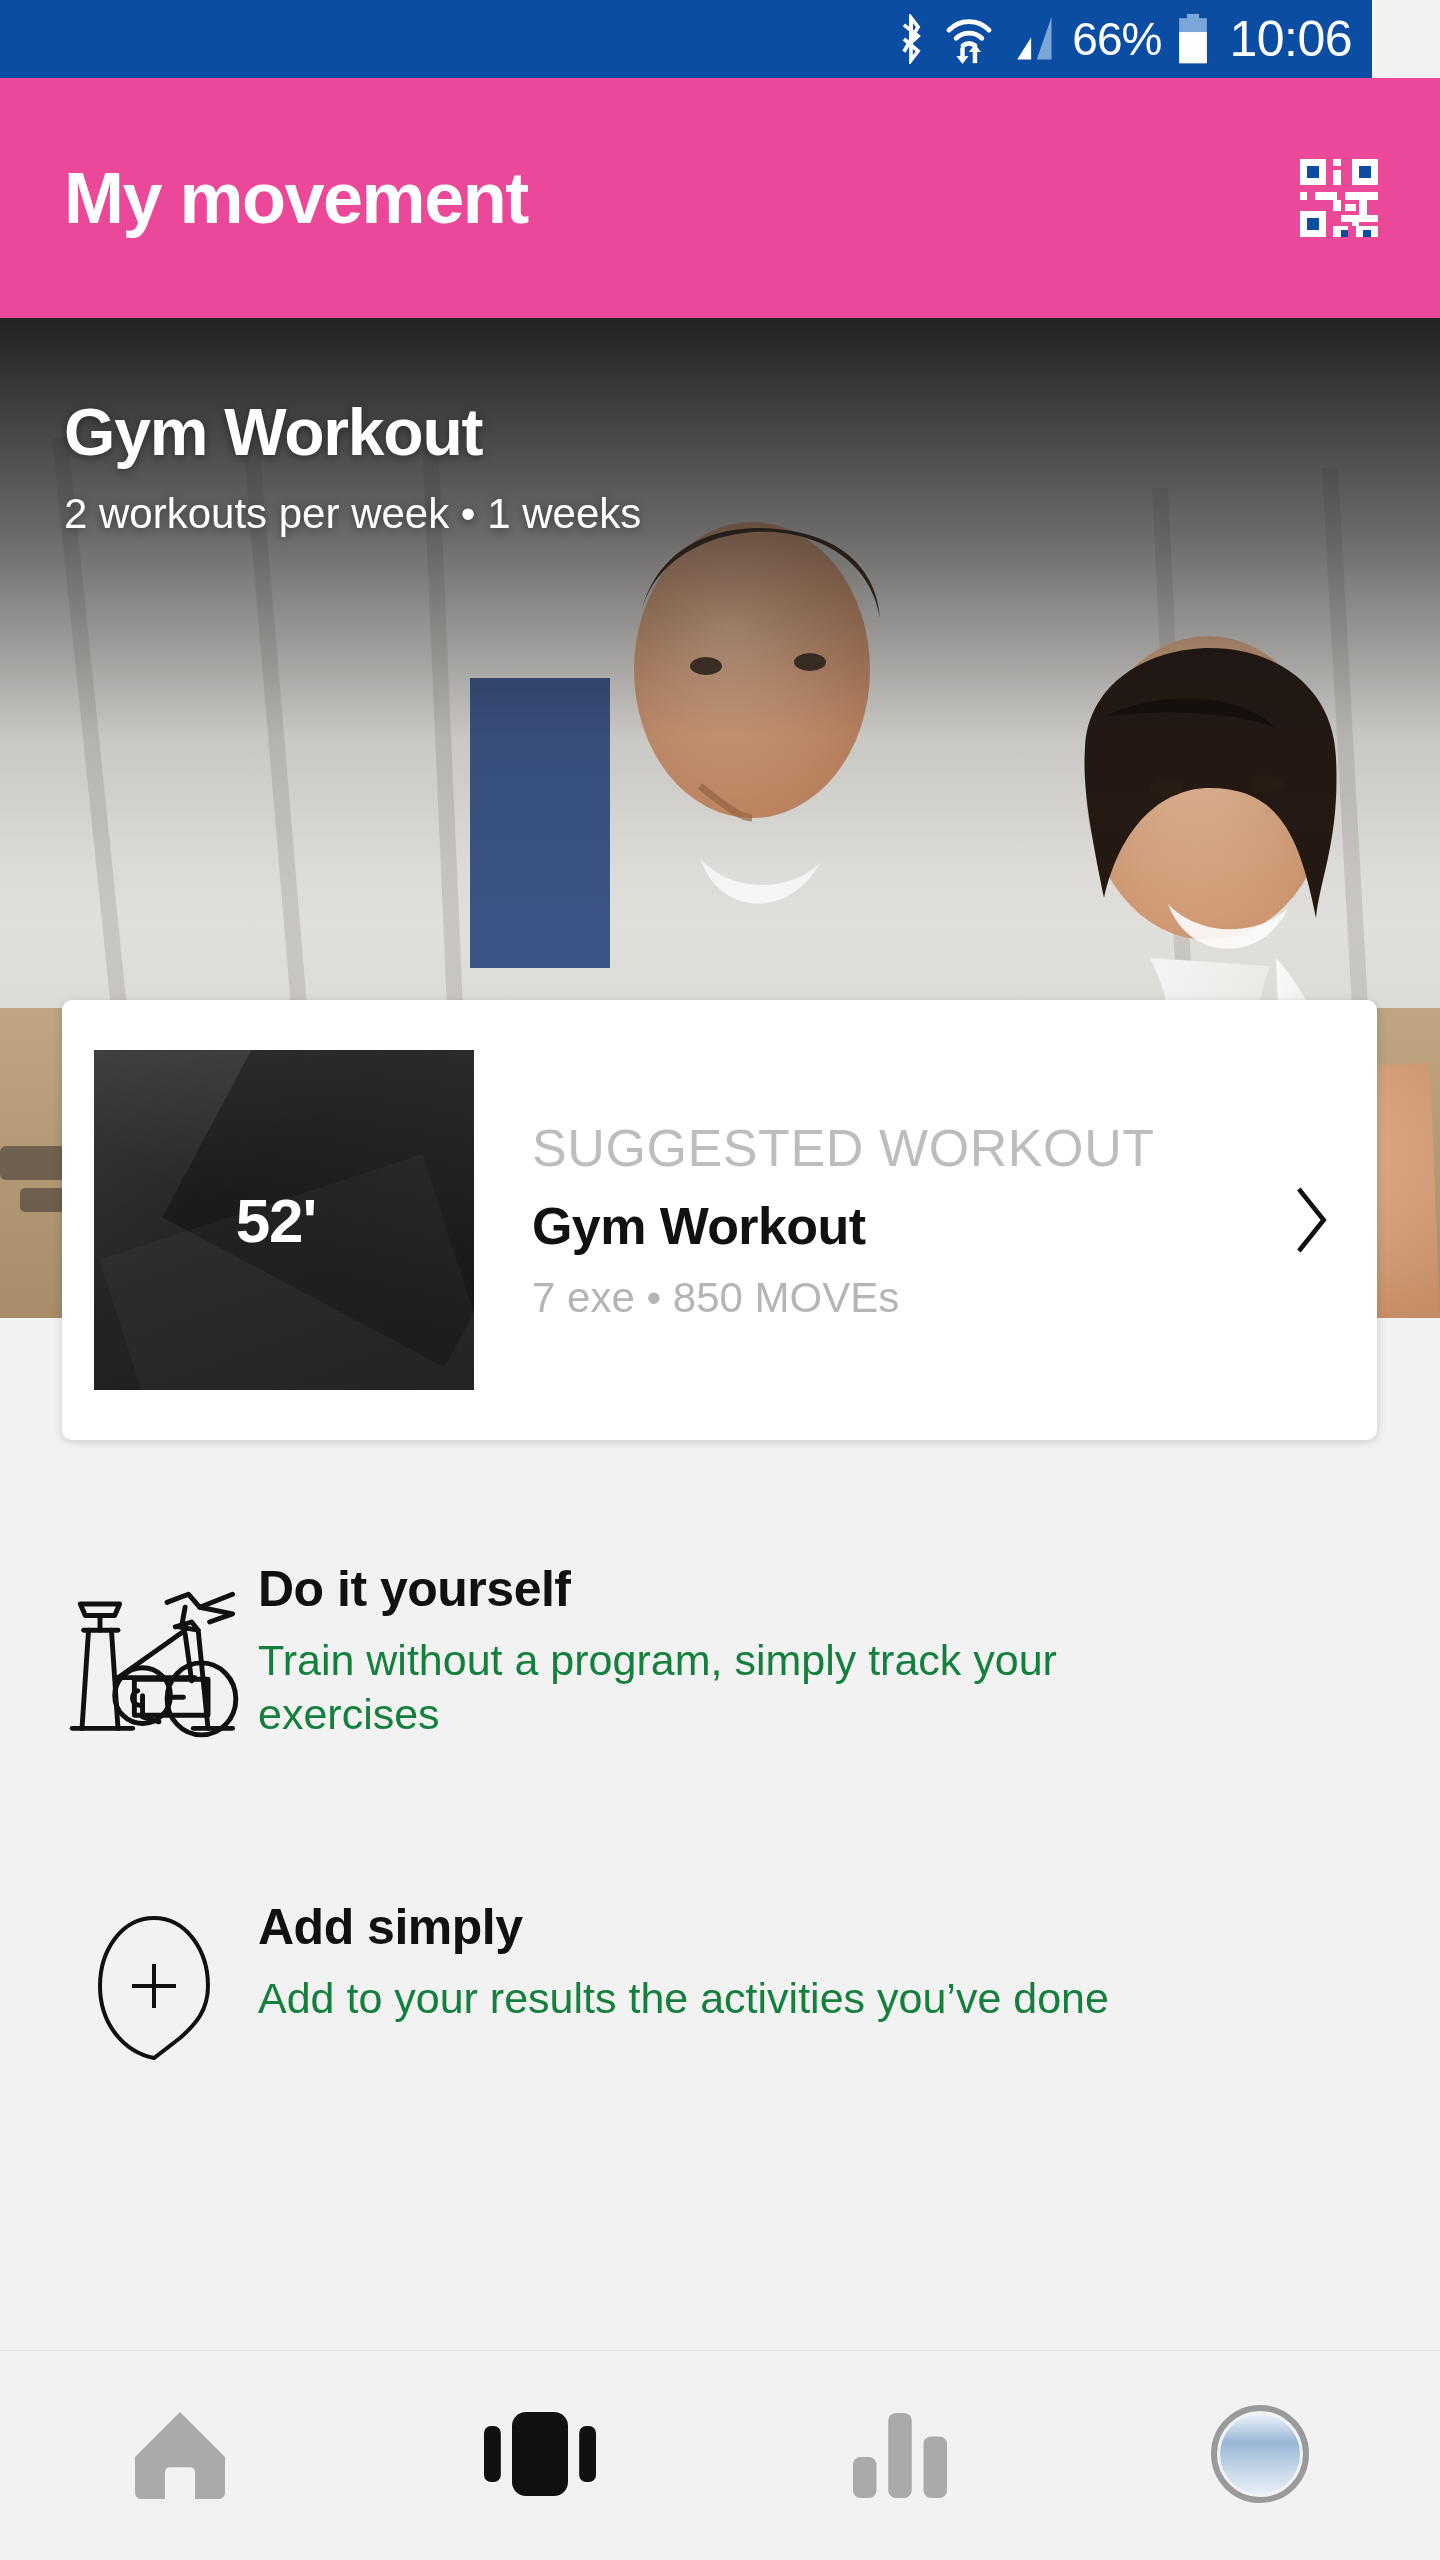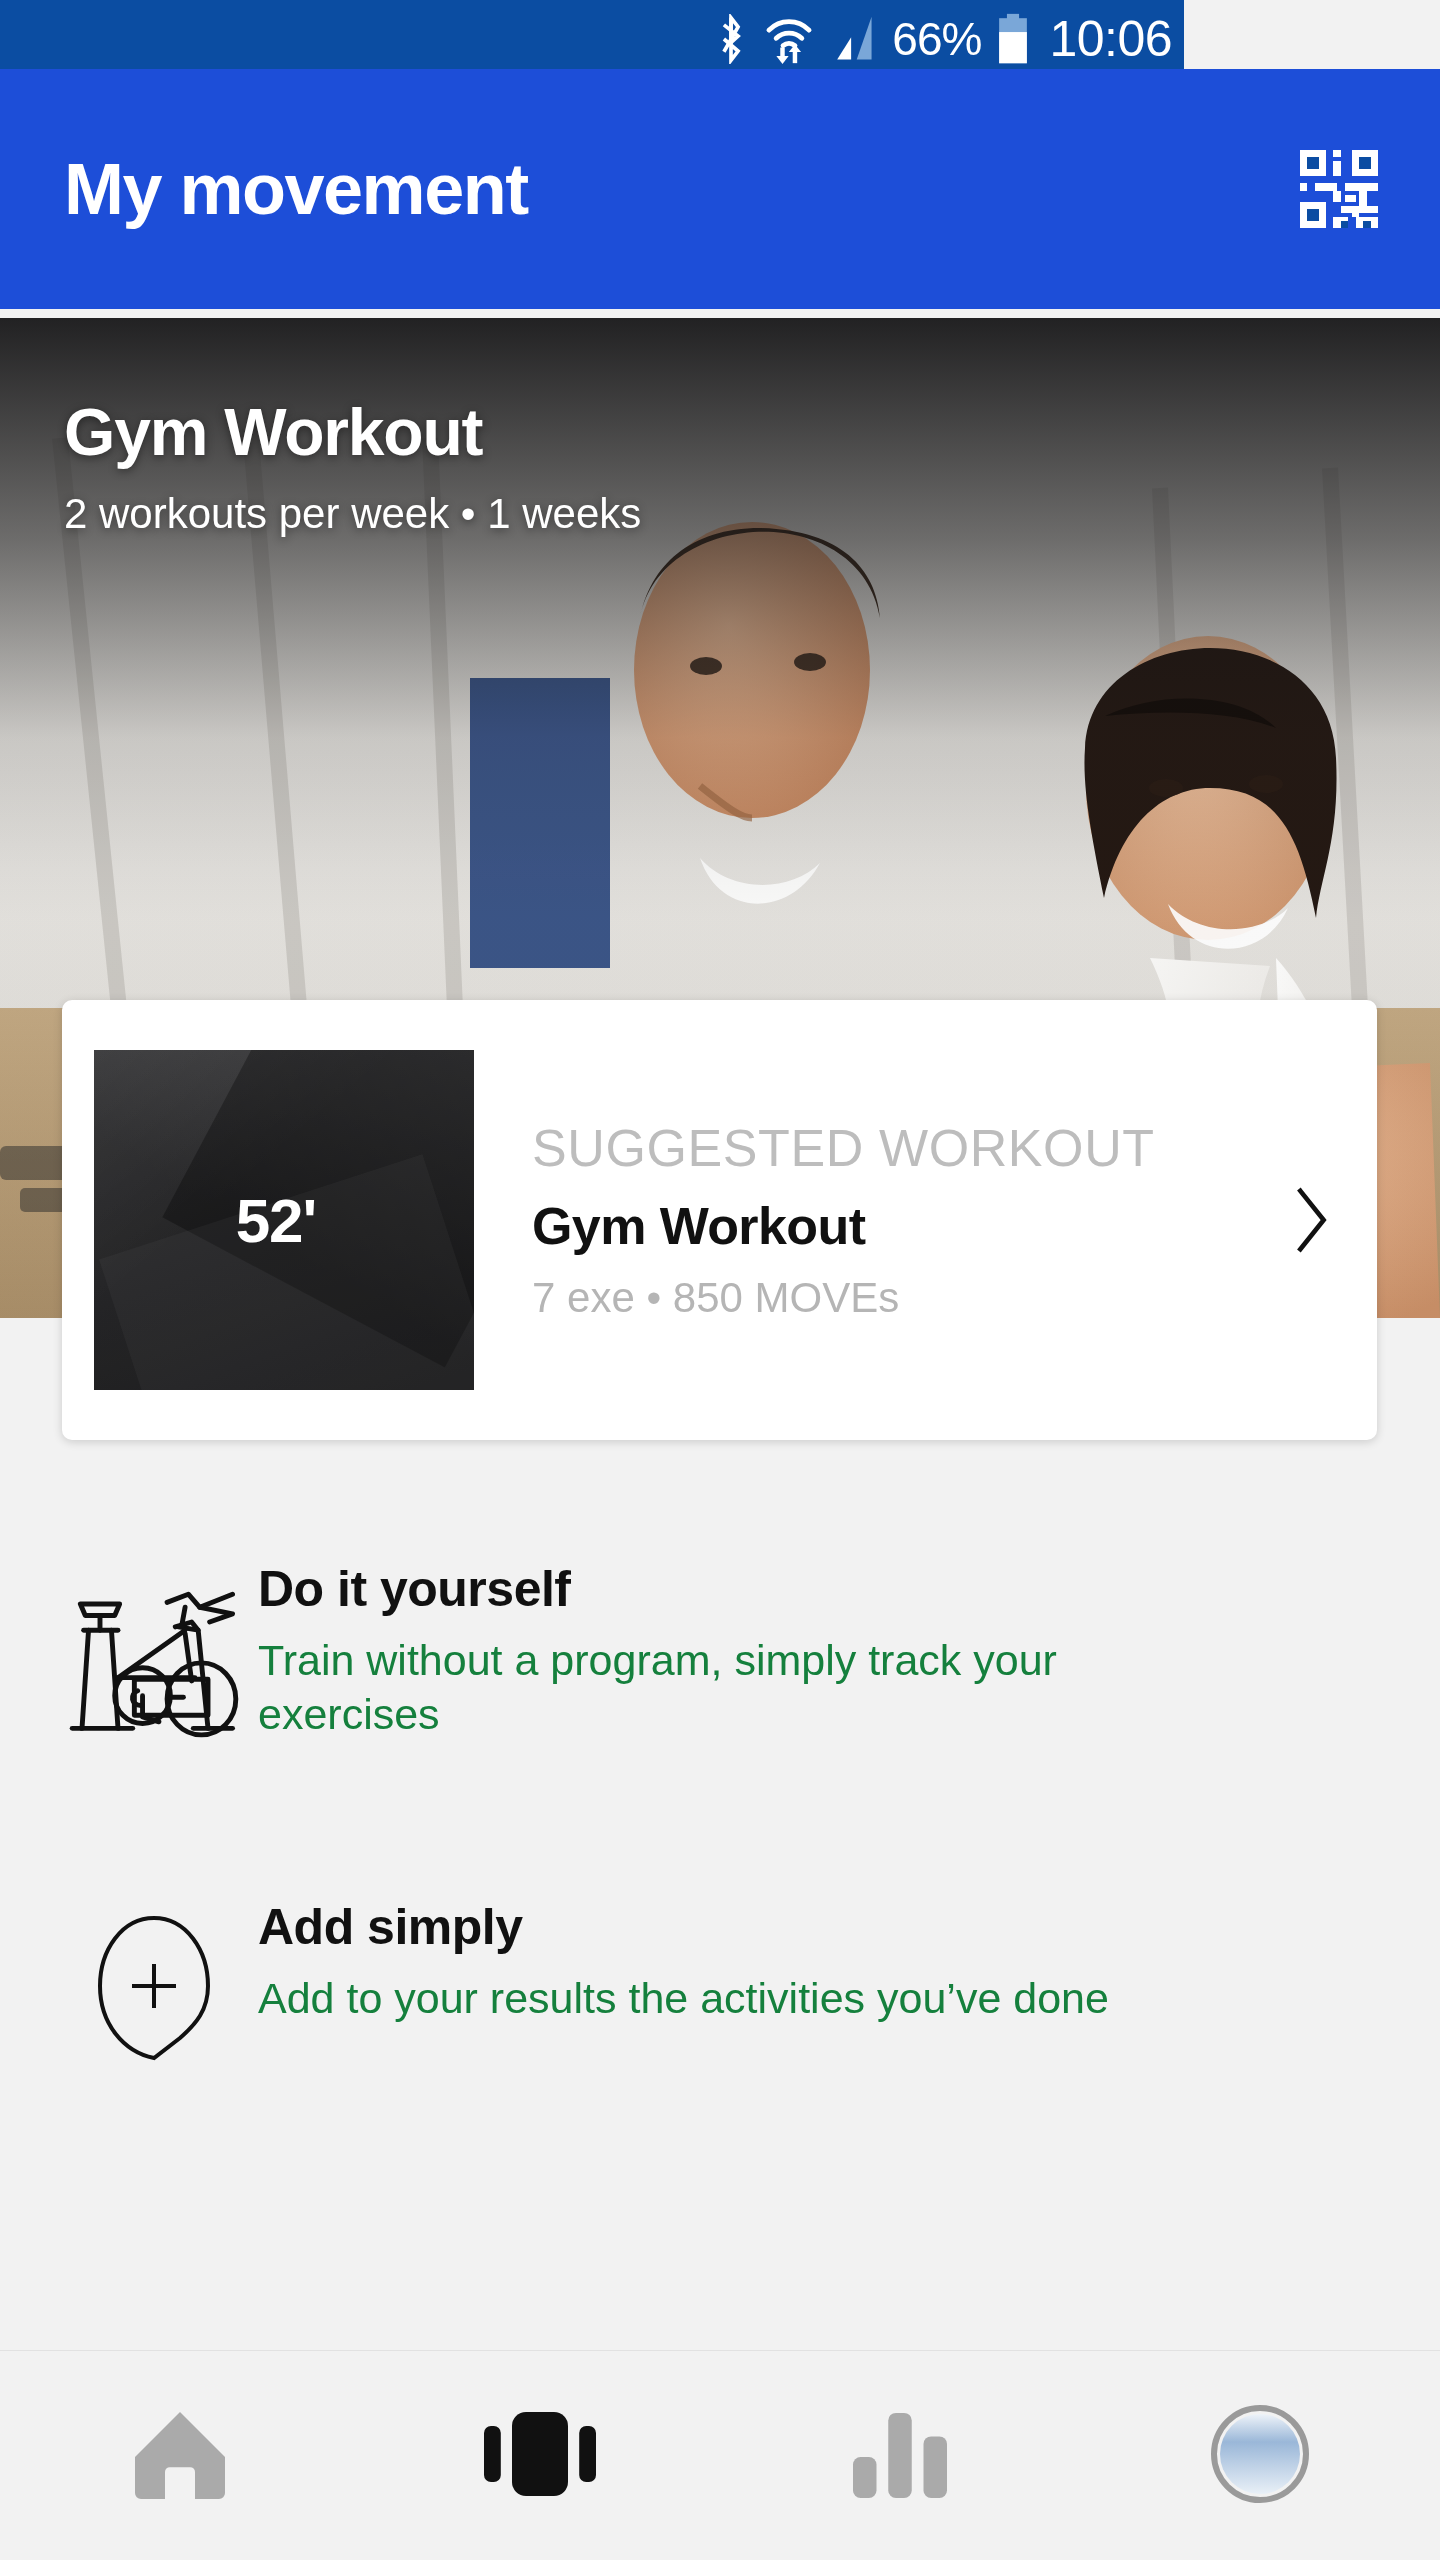--- a/index.html
+++ b/index.html
@@ -6,33 +6,33 @@
   html,body { width:1440px; height:2560px; }
   body {
     font-family:"Liberation Sans", sans-serif;
     background:#f2f2f2;
     overflow:hidden;
     position:relative;
   }
 
   
   .statusbar{
-    position:absolute; top:0; left:0; width:1184px; height:78px;
+    position:absolute; top:0; left:0; width:1372px; height:78px;
     background:#0b4da2;
     display:flex; align-items:center; justify-content:flex-end;
-    padding-right:12px; gap:16px;
+    padding-right:20px; gap:16px;
   }
   .sb-icon{ display:flex; align-items:center; justify-content:center; }
   .sb-text{ color:#ffffff; font-size:46px; font-weight:400; letter-spacing:-1px; line-height:1; }
   .sb-clock{ color:#ffffff; font-size:50px; font-weight:400; letter-spacing:-0.5px; line-height:1; margin-left:4px;}
 
   
   .appbar{
-    position:absolute; top:69px; left:0; width:1440px; height:240px;
-    background:#1d4ed8;
+    position:absolute; top:78px; left:0; width:1440px; height:240px;
+    background:#ec4899;
     display:flex; align-items:center; justify-content:space-between;
     padding:0 62px 0 64px;
   }
   .appbar-title{
     color:#ffffff; font-size:72px; font-weight:bold; letter-spacing:-1.5px;
   }
   .qr-wrap{ width:78px; height:78px; display:block; }
 
   
   .hero{

